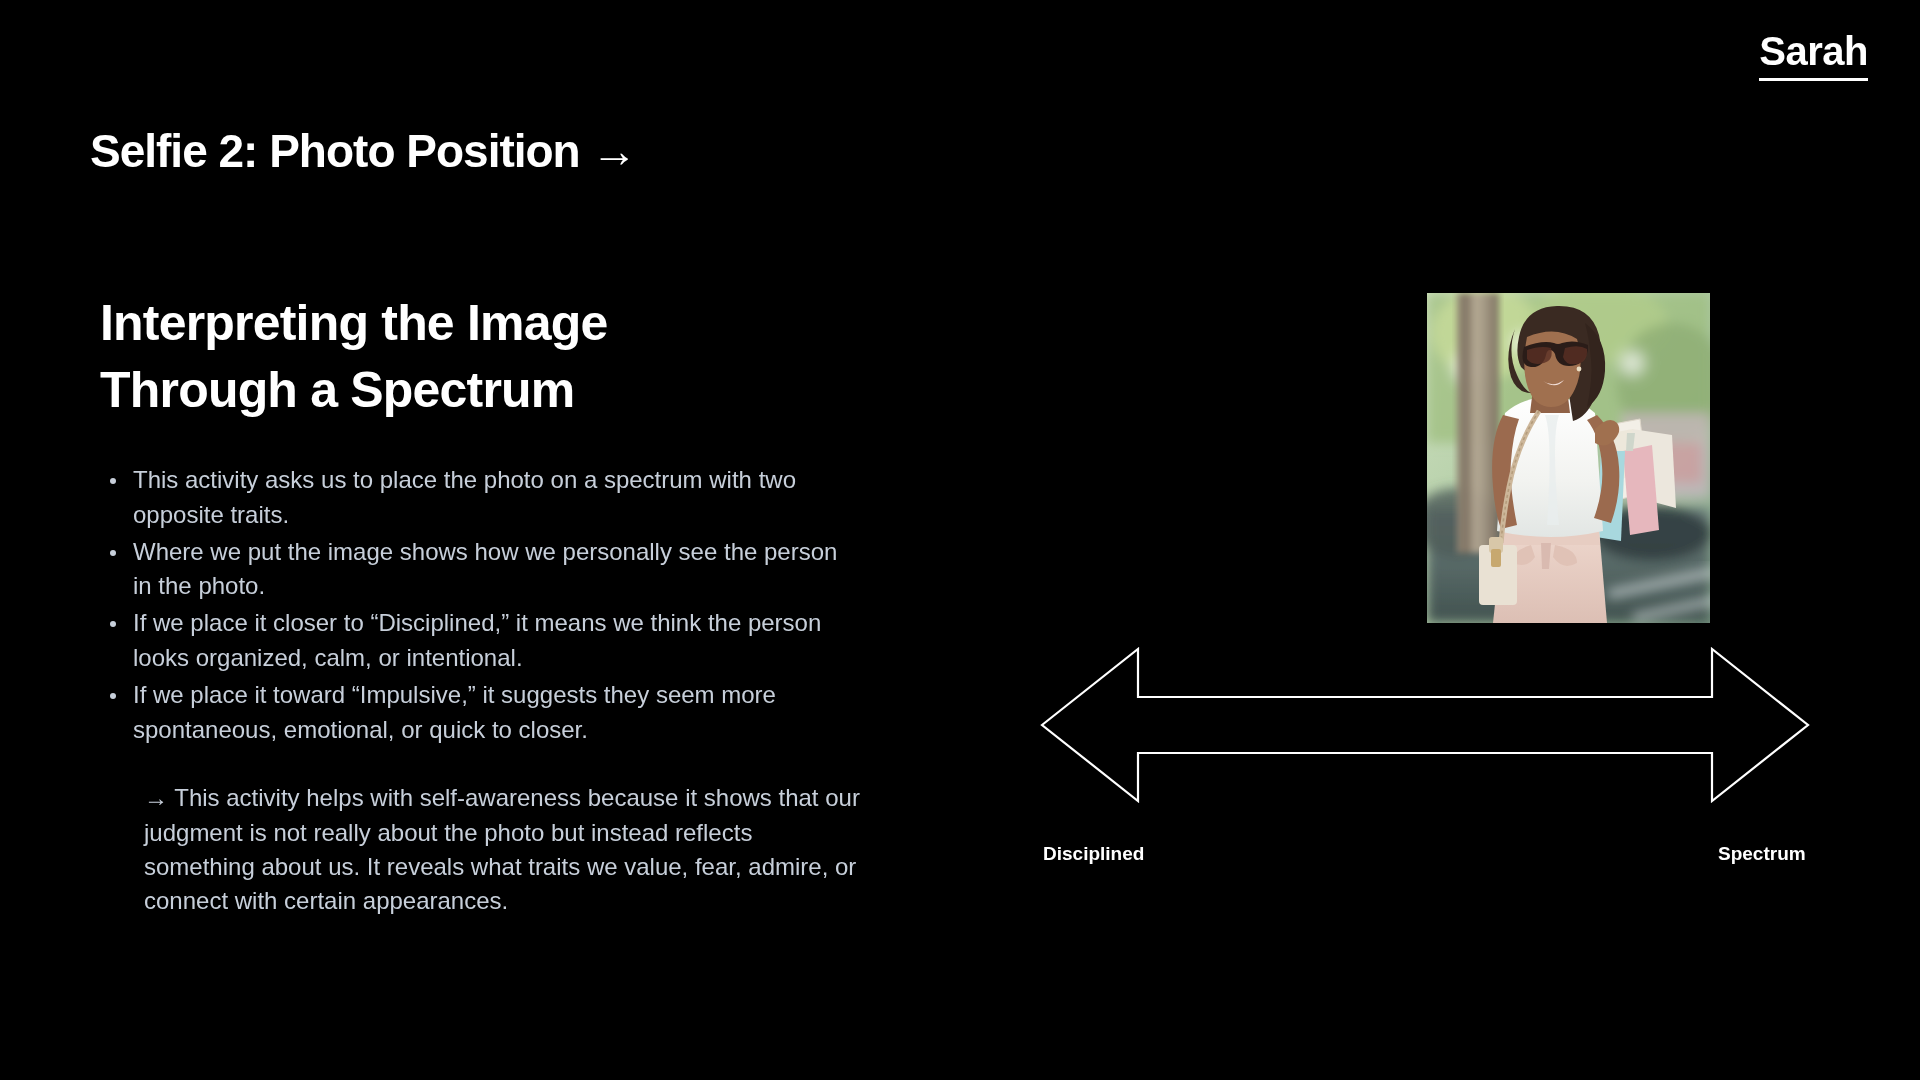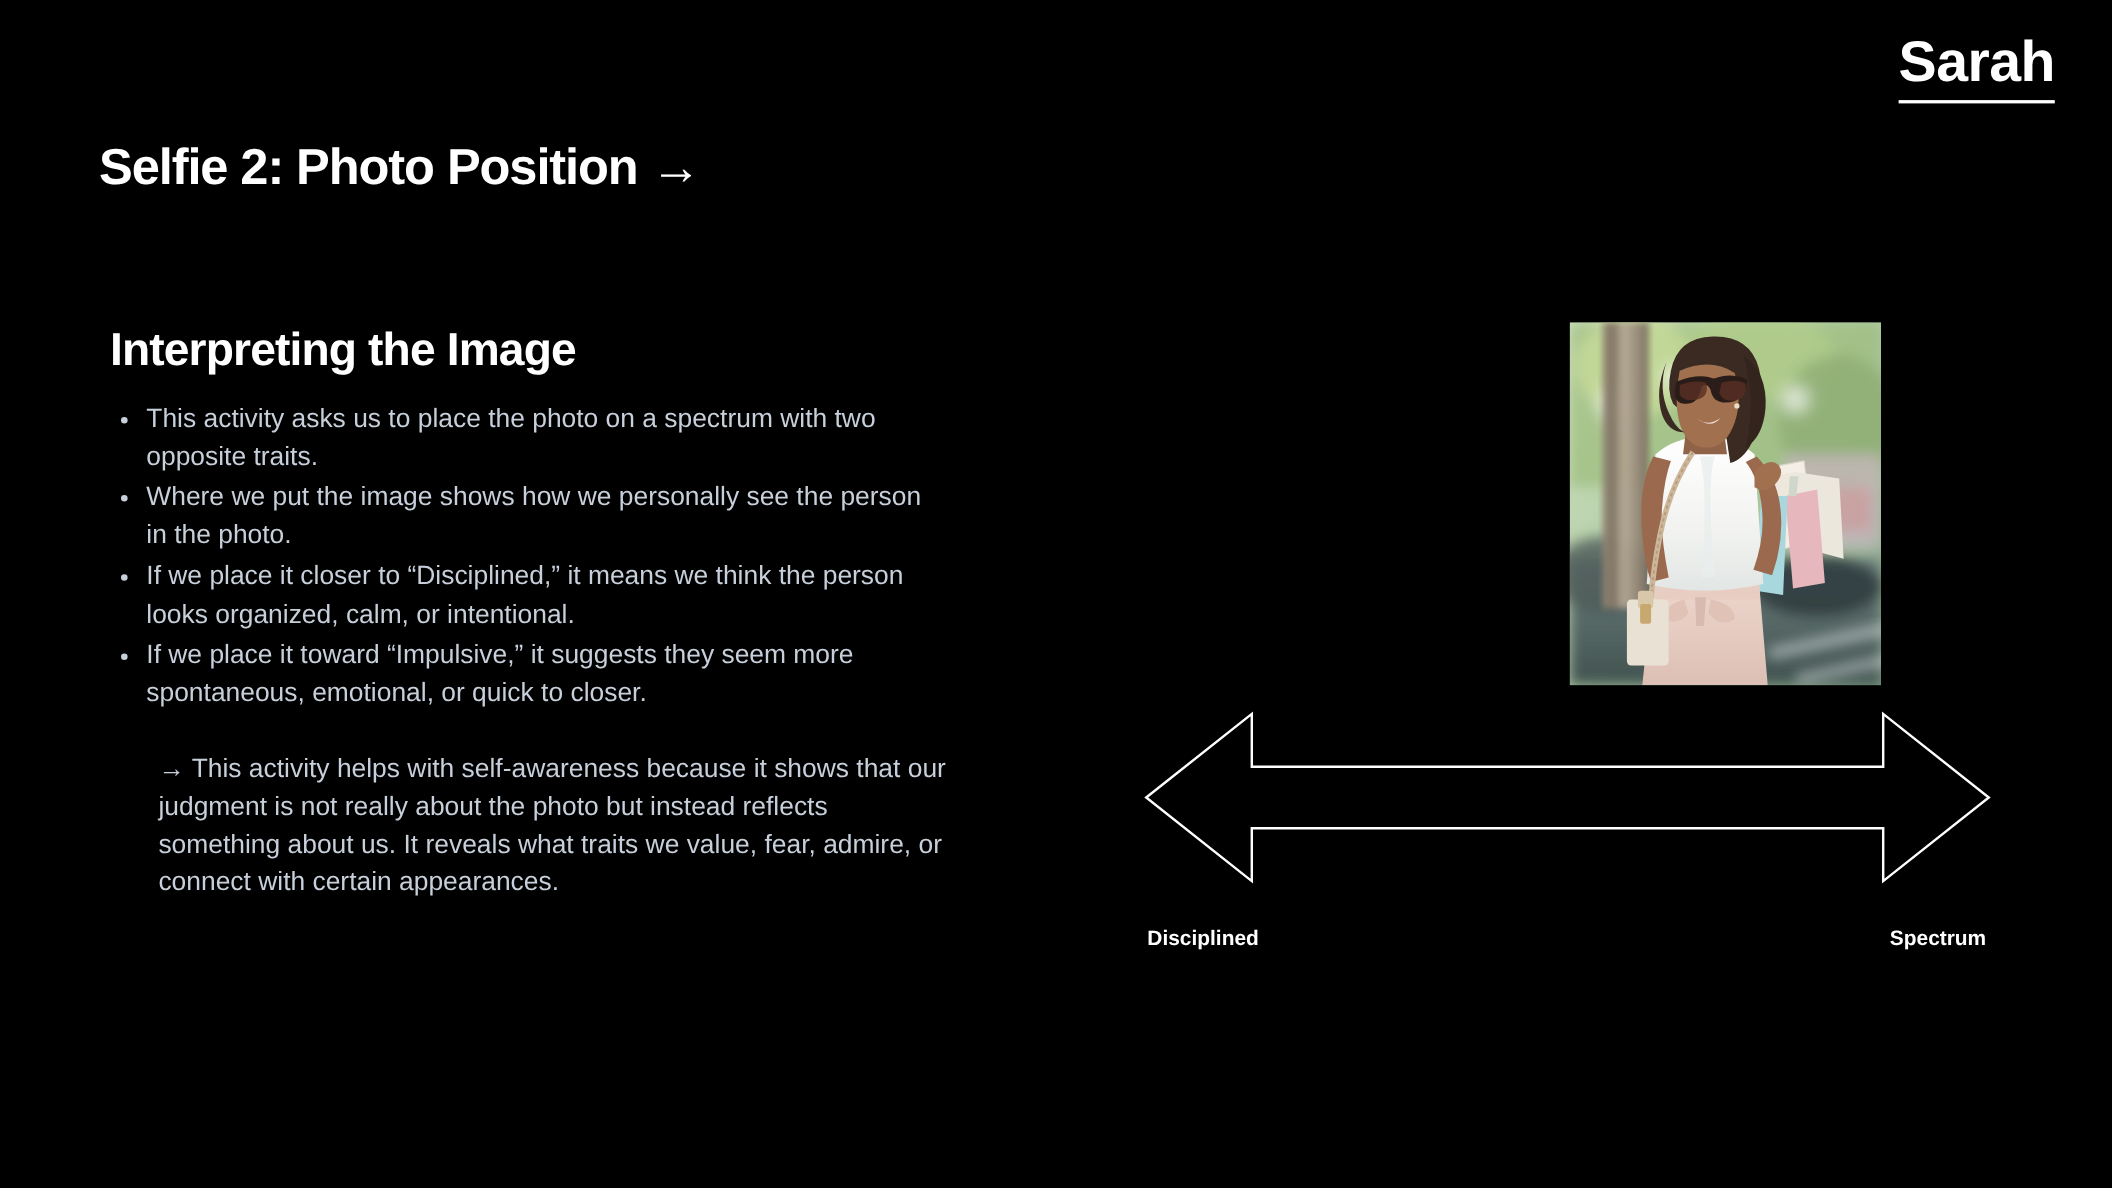--- a/index.html
+++ b/index.html
@@ -12,21 +12,21 @@
   .slide {
     position:relative;
     width:1920px; height:1080px;
     background:#000000;
   }
 
   
   .author {
     position:absolute;
     top:30px; right:52px;
-    font-size:52px;
+    font-size:40px;
     font-weight:700;
     color:#ffffff;
     letter-spacing:-0.5px;
     padding-bottom:6px;
     border-bottom:3px solid #ffffff;
     line-height:1.05;
   }
 
   
   .kicker {
@@ -40,26 +40,26 @@
     text-align:right;
   }
 
   
   .left-col {
     position:absolute;
     top:290px; left:100px;
     width:740px;
   }
   .heading {
-    font-size:42px;
+    font-size:50px;
     font-weight:700;
     color:#ffffff;
     line-height:1.33;
     letter-spacing:-0.8px;
-    margin-bottom:18px;
+    margin-bottom:40px;
   }
   .bullets {
     list-style:none;
     margin:0 0 34px 0;
     padding:0;
   }
   .bullets li {
     position:relative;
     padding-left:33px;
     font-size:24px;
@@ -116,20 +116,21 @@
 <div class="slide">
 
   <div class="author">Sarah</div>
 
   <div class="kicker">Selfie 2: Photo Position →</div>
 
   <div class="left-col">
 
     <div class="heading">
       <div>Interpreting the Image</div>
+      <div>Through a Spectrum</div>
     </div>
 
     <ul class="bullets">
       <li>This activity asks us to place the photo on a spectrum with two opposite traits.</li>
       <li>Where we put the image shows how we personally see the person in the photo.</li>
       <li>If we place it closer to “Disciplined,” it means we think the person looks organized, calm, or intentional.</li>
       <li>If we place it toward “Impulsive,” it suggests they seem more spontaneous, emotional, or quick to closer.</li>
     </ul>
 
     <div class="summary">→ This activity helps with self-awareness because it shows that our judgment is not really about the photo but instead reflects something about us. It reveals what traits we value, fear, admire, or connect with certain appearances.</div>

